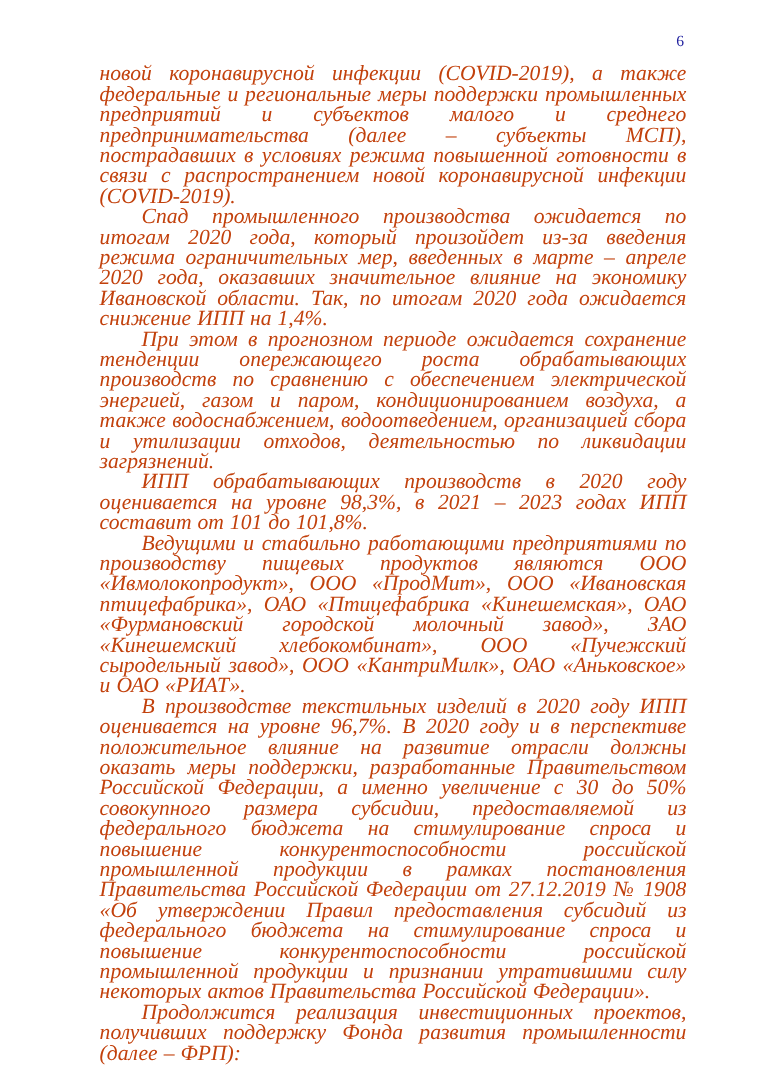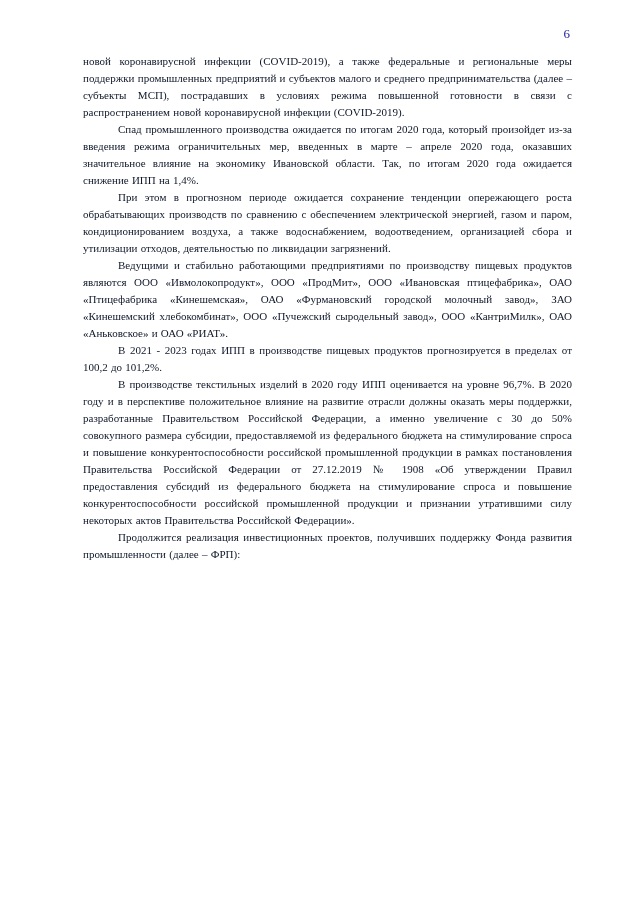--- a/index.html
+++ b/index.html
@@ -25,37 +25,38 @@
       font-size: 13px;
       line-height: 15px;
       color: #21219f;
       margin: 0 2px 12px 0;
     }
     .content p {
       margin: 0;
       padding: 0;
       text-align: justify;
       text-indent: 35px;
-      font-size: 11px;
+      font-size: 18px;
       line-height: 17px;
-      color: #0f172a;
+      color: #c2410c;
       word-spacing: 0.5px;
+      font-style: italic;
     }
     .content p.no-indent {
       text-indent: 0;
     }
   </style>
 </head>
 <body>
 
 <div class="page">
   <div class="page-number">6</div>
 
   <div class="content">
     <p class="no-indent">новой коронавирусной инфекции (COVID-2019), а также федеральные и региональные меры поддержки промышленных предприятий и субъектов малого и среднего предпринимательства (далее – субъекты МСП), пострадавших в условиях режима повышенной готовности в связи с распространением новой коронавирусной инфекции (COVID-2019).</p>
     <p>Спад промышленного производства ожидается по итогам 2020 года, который произойдет из-за введения режима ограничительных мер, введенных в марте – апреле 2020 года, оказавших значительное влияние на экономику Ивановской области. Так, по итогам 2020 года ожидается снижение ИПП на 1,4%.</p>
     <p>При этом в прогнозном периоде ожидается сохранение тенденции опережающего роста обрабатывающих производств по сравнению с обеспечением электрической энергией, газом и паром, кондиционированием воздуха, а также водоснабжением, водоотведением, организацией сбора и утилизации отходов, деятельностью по ликвидации загрязнений.</p>
+    <p>ИПП обрабатывающих производств в 2020 году оценивается на уровне 98,3%, в 2021 – 2023 годах ИПП составит от 101 до 101,8%.</p>
     <p>Ведущими и стабильно работающими предприятиями по производству пищевых продуктов являются ООО «Ивмолокопродукт», ООО «ПродМит», ООО «Ивановская птицефабрика», ОАО «Птицефабрика «Кинешемская», ОАО «Фурмановский городской молочный завод», ЗАО «Кинешемский хлебокомбинат», ООО «Пучежский сыродельный завод», ООО «КантриМилк», ОАО «Аньковское» и ОАО «РИАТ».</p>
-    <p>В 2021 - 2023 годах ИПП в производстве пищевых продуктов прогнозируется в пределах от 100,2 до 101,2%.</p>
     <p>В производстве текстильных изделий в 2020 году ИПП оценивается на уровне 96,7%. В 2020 году и в перспективе положительное влияние на развитие отрасли должны оказать меры поддержки, разработанные Правительством Российской Федерации, а именно увеличение с 30 до 50% совокупного размера субсидии, предоставляемой из федерального бюджета на стимулирование спроса и повышение конкурентоспособности российской промышленной продукции в рамках постановления Правительства Российской Федерации от 27.12.2019 № 1908 «Об утверждении Правил предоставления субсидий из федерального бюджета на стимулирование спроса и повышение конкурентоспособности российской промышленной продукции и признании утратившими силу некоторых актов Правительства Российской Федерации».</p>
     <p>Продолжится реализация инвестиционных проектов, получивших поддержку Фонда развития промышленности (далее – ФРП):</p>
   </div>
 </div>
 
 </body></html>

